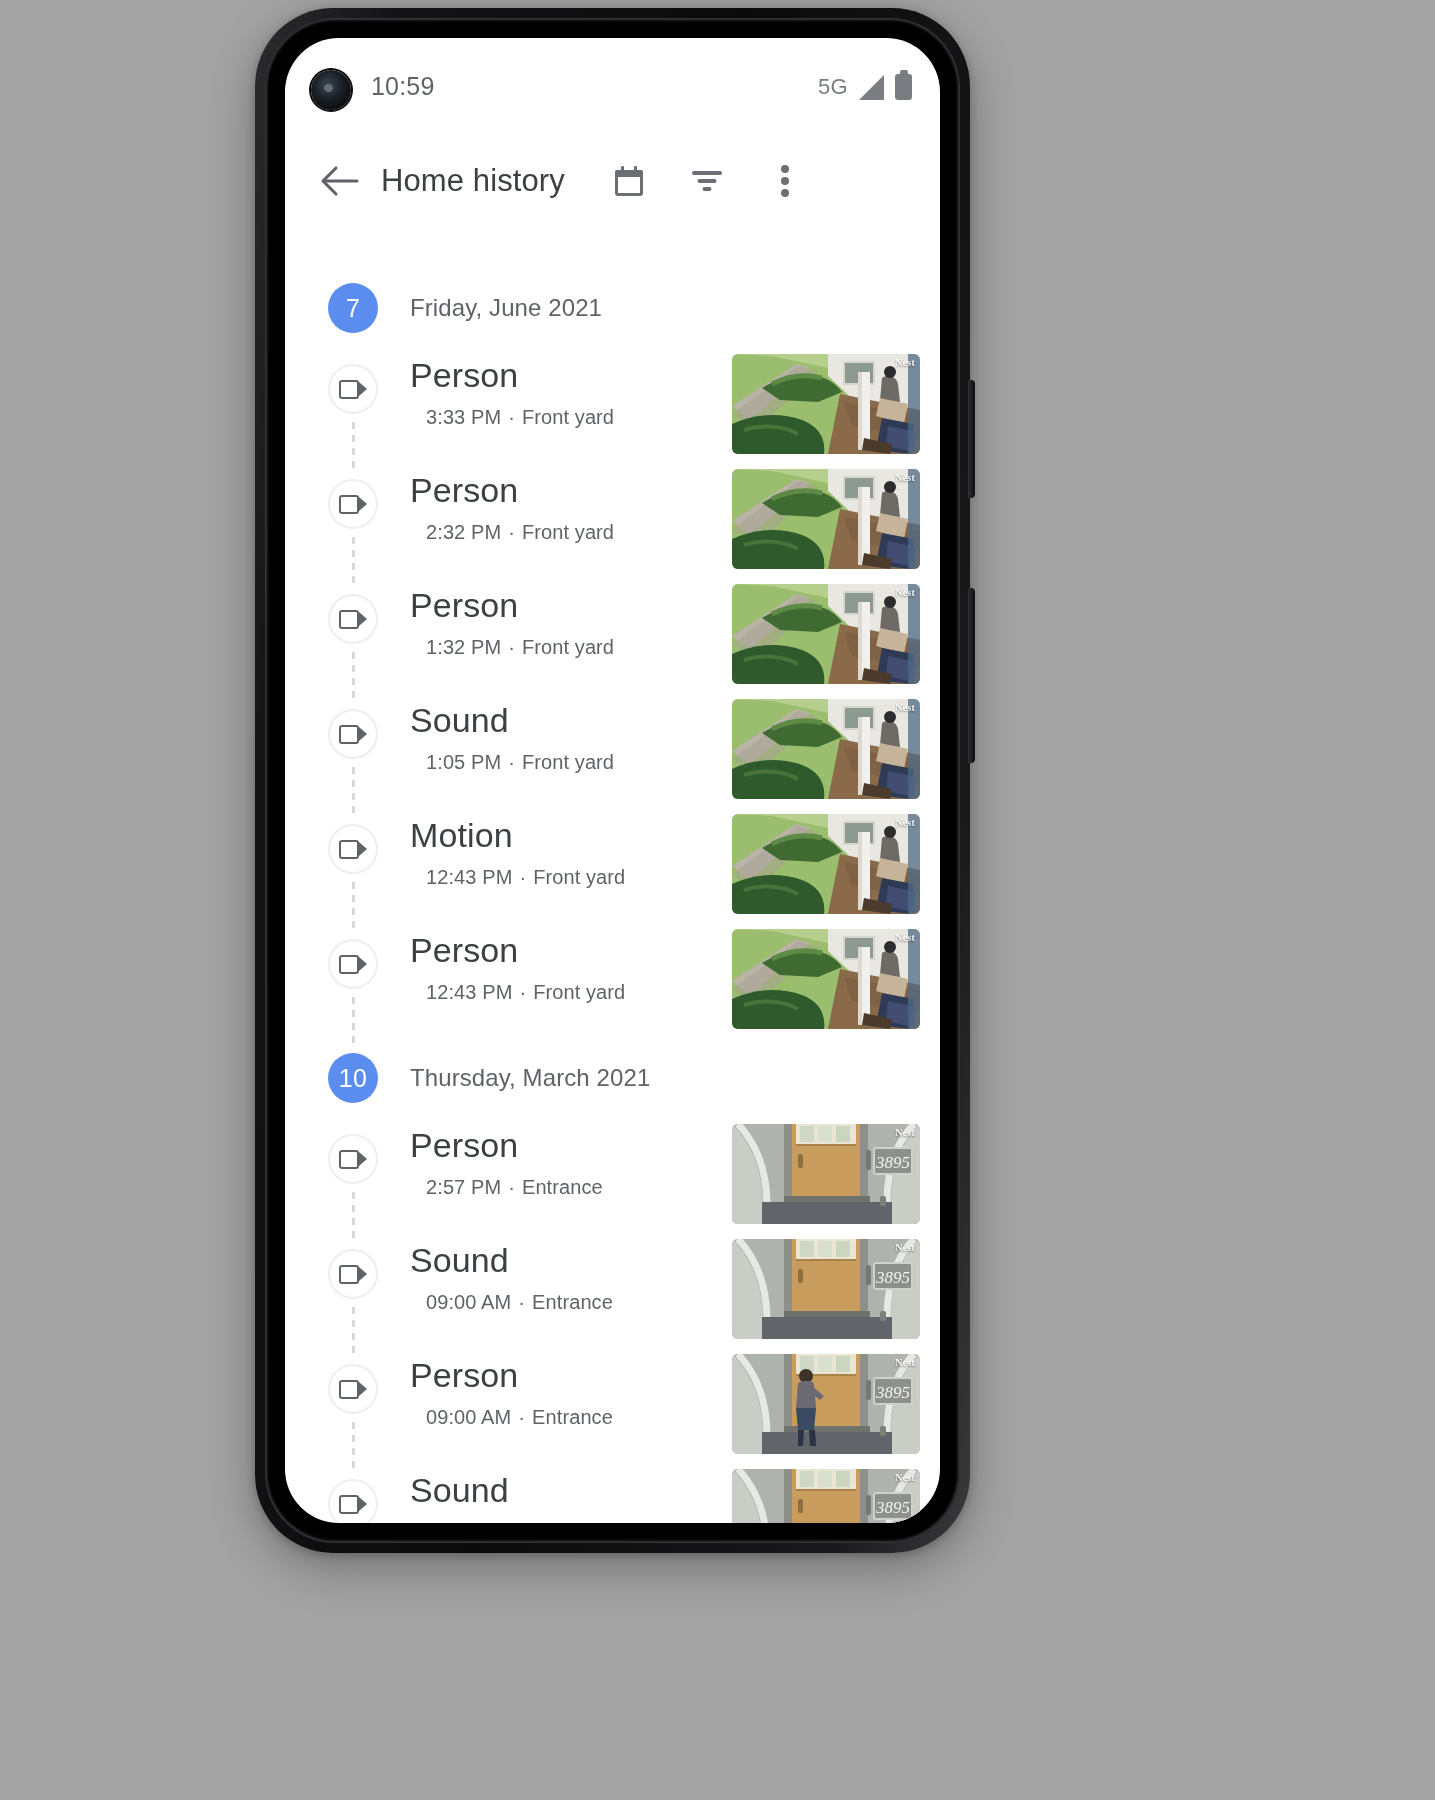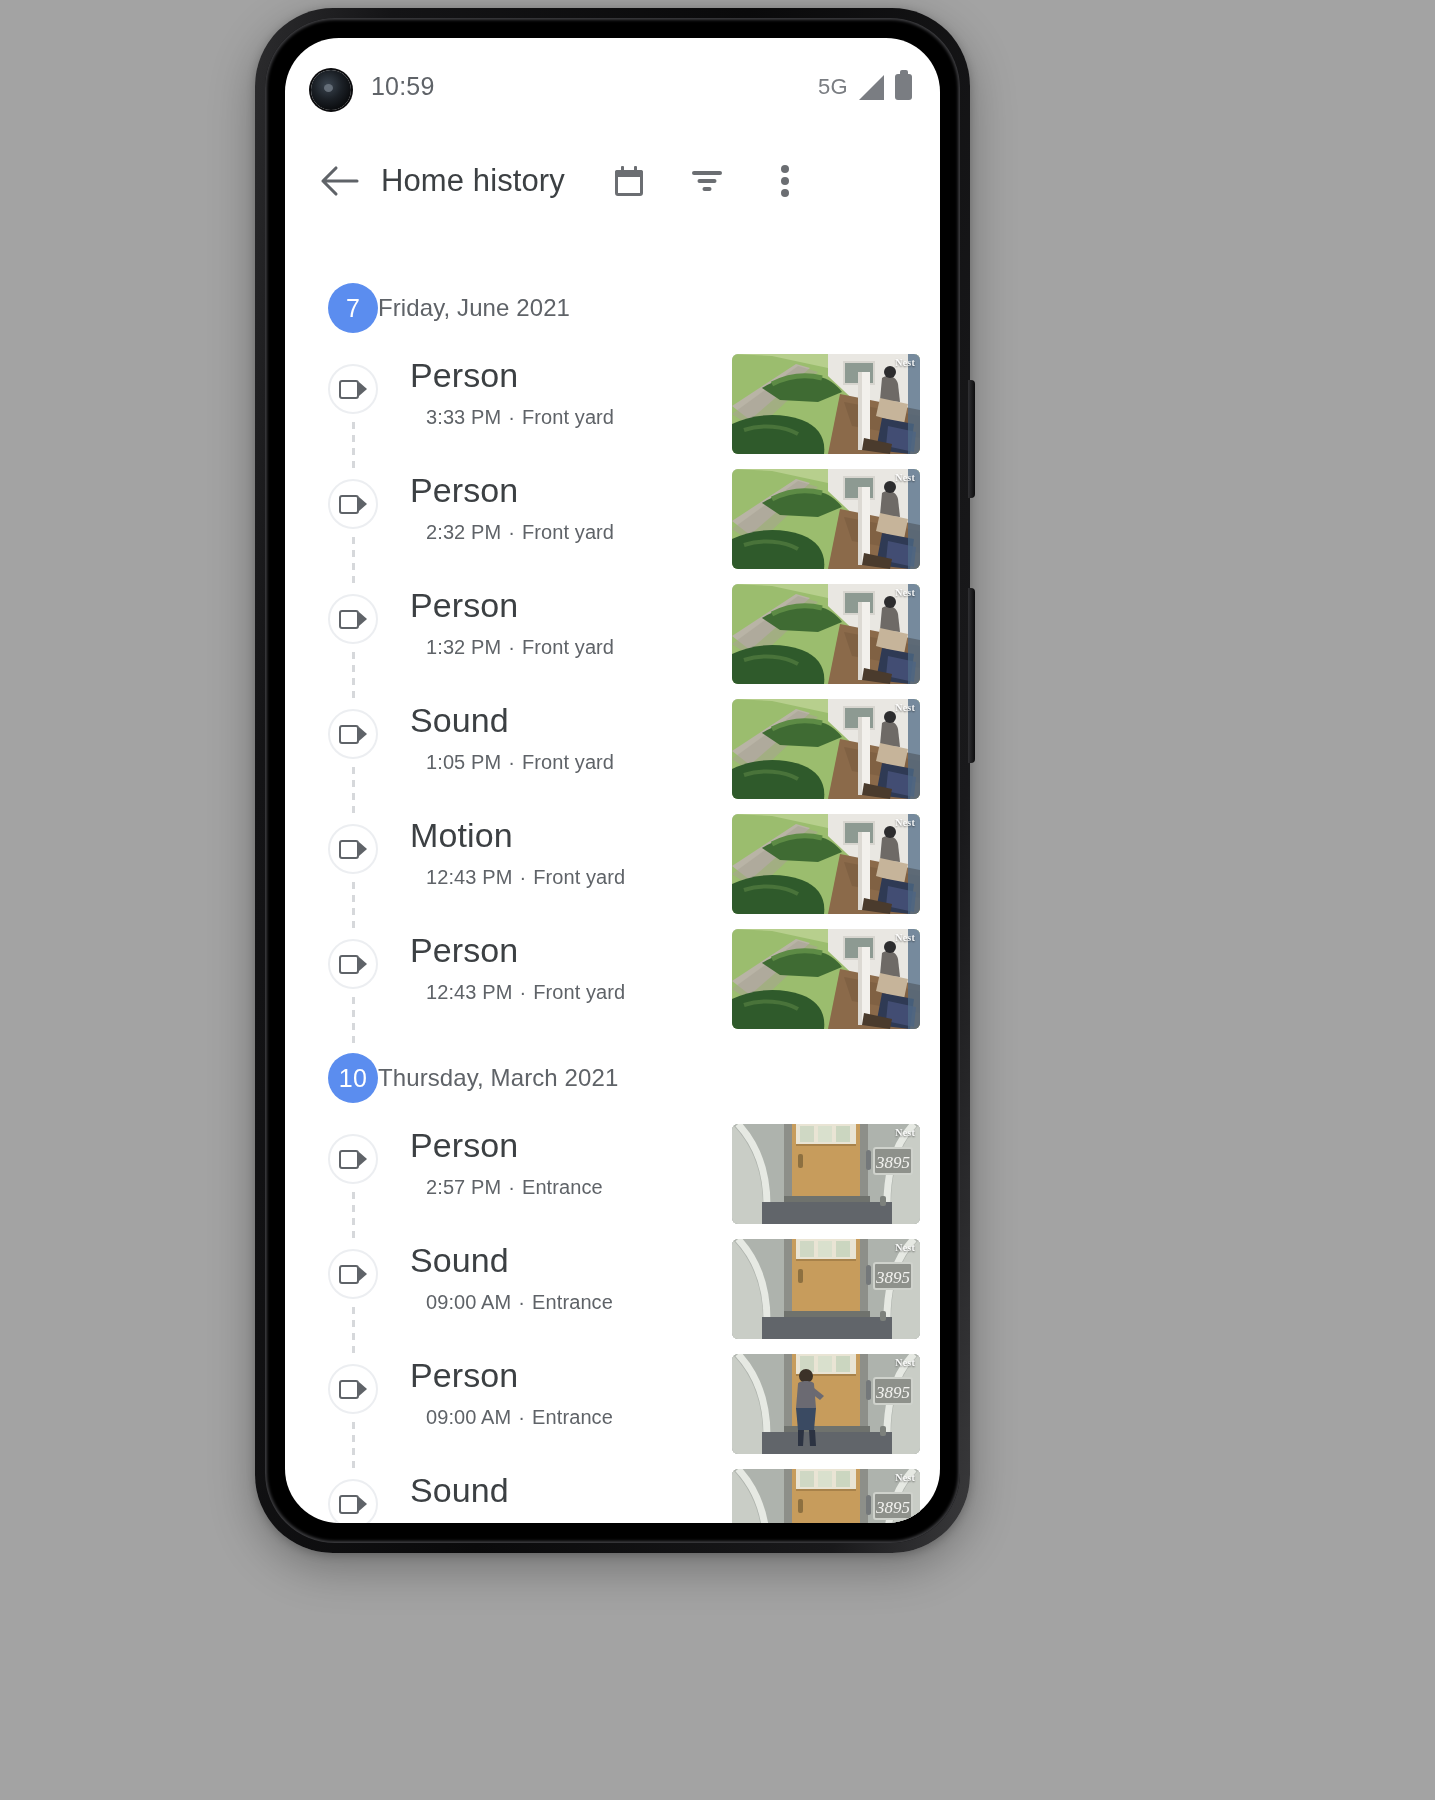--- a/index.html
+++ b/index.html
@@ -148,21 +148,21 @@
     position: relative; display: flex; align-items: center;
     height: 80px; padding-left: 43px;
   }
   .date-badge {
     width: 50px; height: 50px; border-radius: 50%;
     background: #5b8def; color: #ffffff;
     display: flex; align-items: center; justify-content: center;
     font-size: 25px; letter-spacing: .3px; flex: 0 0 auto;
   }
   .date-label {
-    font-size: 24px; color: #5f6368; letter-spacing: .1px;
+    margin-left: 32px; font-size: 24px; color: #5f6368; letter-spacing: .1px;
   }
 
   
   .event-row {
     position: relative; display: flex; align-items: flex-start;
     height: 115px; padding-left: 43px;
   }
   .ev-marker { position: relative; width: 50px; flex: 0 0 auto; }
   .ev-circle {
     position: absolute; left: 0; top: 16px;

